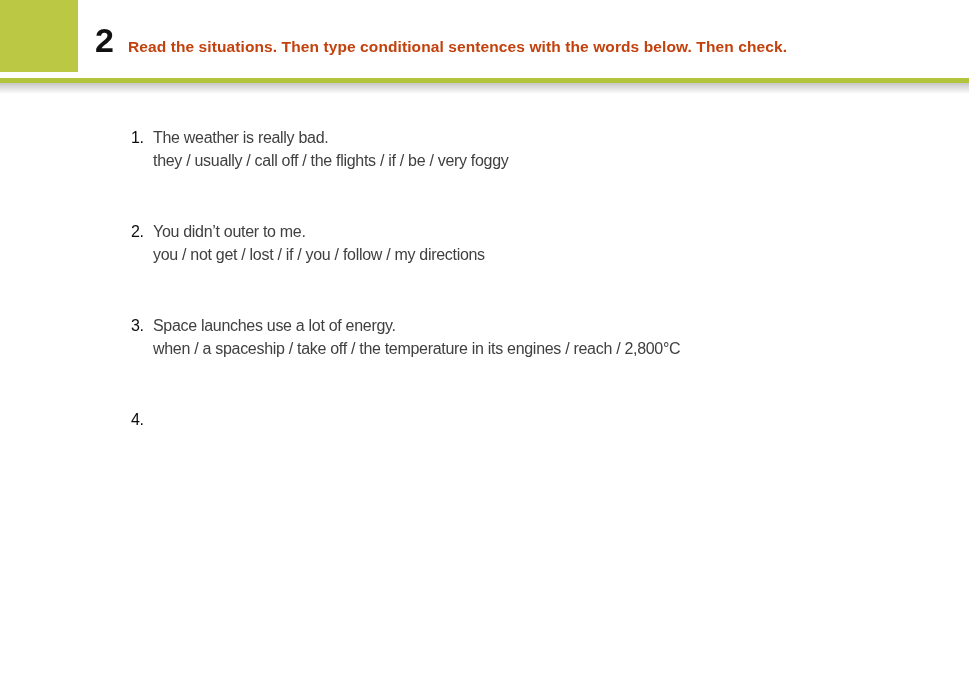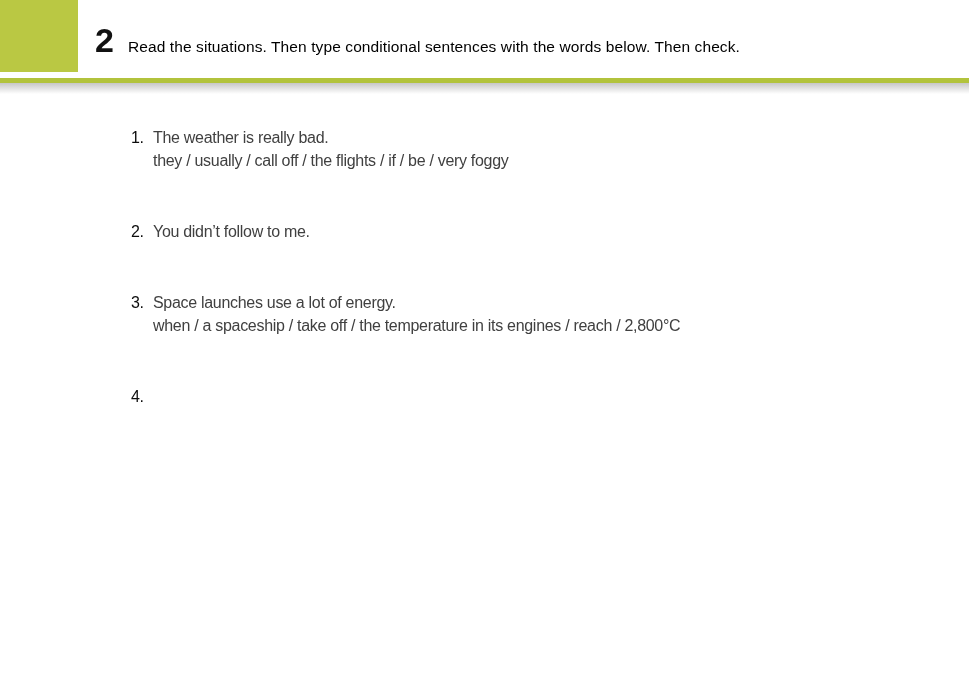--- a/index.html
+++ b/index.html
@@ -21,21 +21,21 @@
     position: absolute; left: 95px; top: 23px;
     display: flex; align-items: baseline; gap: 14px;
     white-space: nowrap;
   }
   .exercise-number {
     font-size: 34px; font-weight: 700; color: #111;
     line-height: 1;
     letter-spacing: 0px;
   }
   .instruction {
-    font-size: 15.5px; font-weight: 400; color: #000000;
+    font-size: 15.5px; font-weight: 700; color: #c2410c;
     letter-spacing: 0.1px;
   }
 
   
   .divider-line {
     position: absolute; left: 0; top: 78px;
     width: 969px; height: 5px;
   }
   .divider-shadow {
     position: absolute; left: 0; top: 83px;
@@ -88,21 +88,22 @@
       <div class="item-number">1.</div>
       <div class="item-text">
         <div class="situation">The weather is really bad.</div>
         <div class="prompt">they / usually / call off / the flights / if / be / very foggy</div>
       </div>
     </div>
 
     <div class="item">
       <div class="item-number">2.</div>
       <div class="item-text">
-        <div class="situation">You didn’t follow to me.</div>
+        <div class="situation">You didn’t outer to me.</div>
+        <div class="prompt">you / not get / lost / if / you / follow / my directions</div>
       </div>
     </div>
 
     <div class="item">
       <div class="item-number">3.</div>
       <div class="item-text">
         <div class="situation">Space launches use a lot of energy.</div>
         <div class="prompt">when / a spaceship / take off / the temperature in its engines / reach / 2,800°C</div>
       </div>
     </div>

